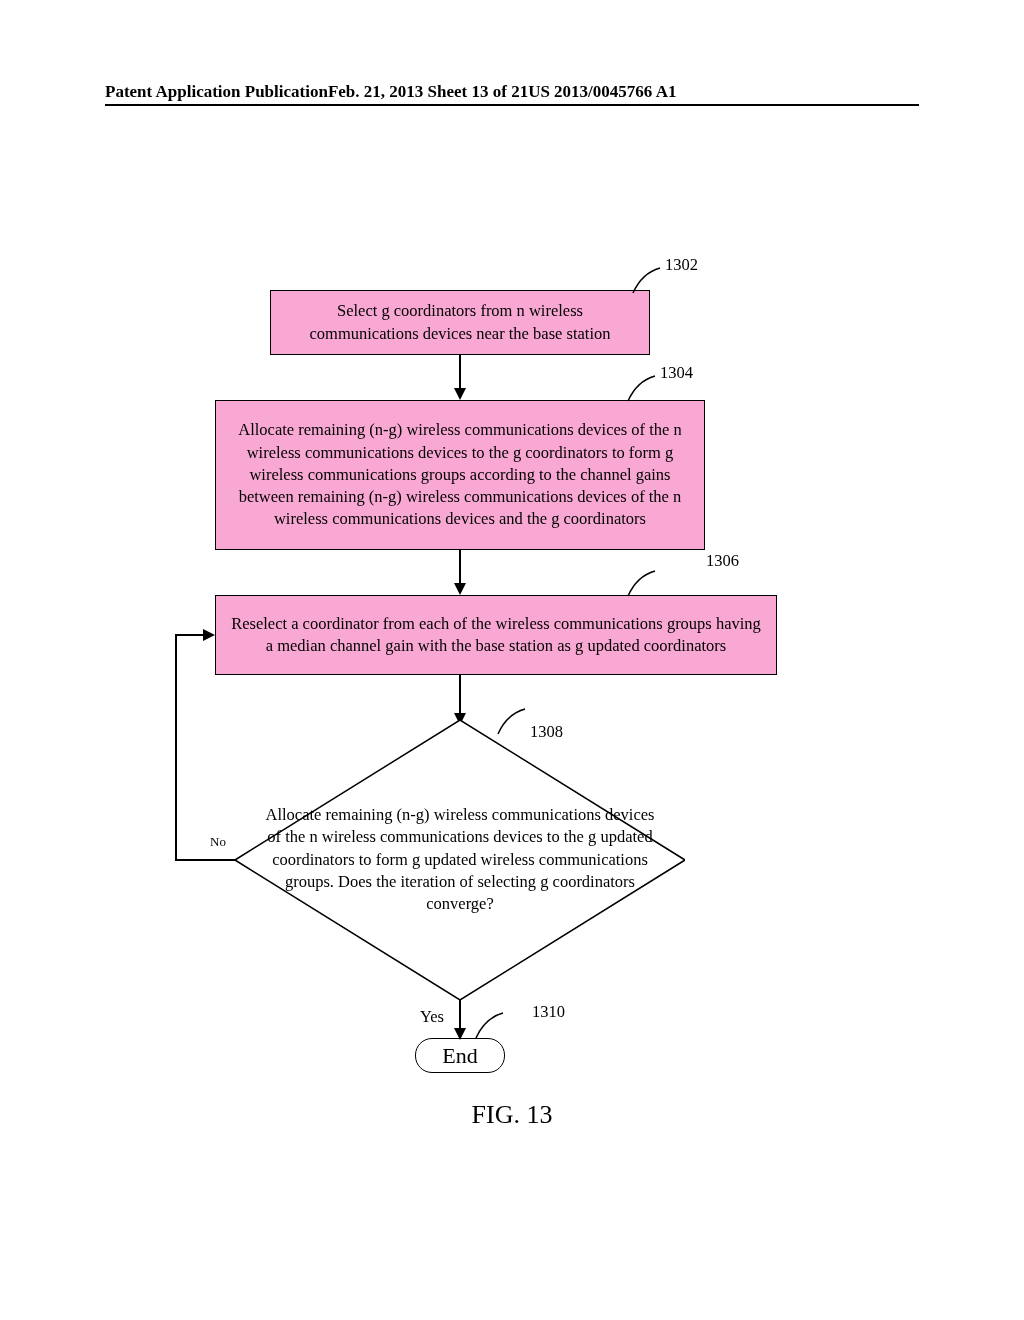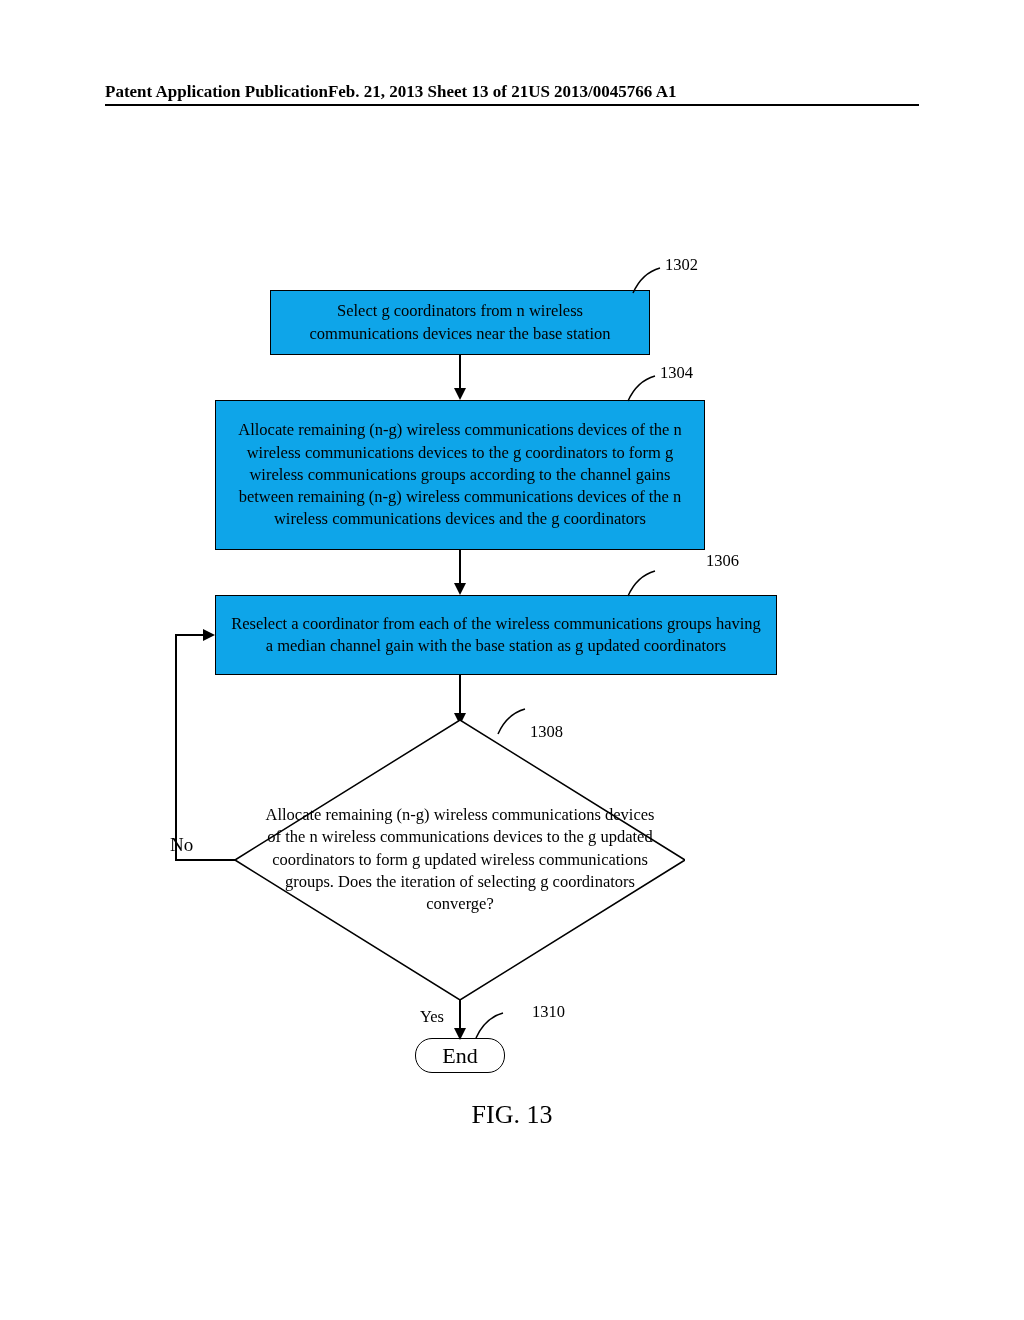--- a/index.html
+++ b/index.html
@@ -39,21 +39,21 @@
     .flowchart {
       position: absolute;
       top: 270px;
       left: 0;
       width: 100%;
     }
     
     .box {
       position: absolute;
       border: 1.5px solid black;
-      background: #0ea5e9;
+      background: #f9a8d4;
       text-align: center;
       font-size: 16.5px;
       line-height: 1.35;
       padding: 10px 15px;
       display: flex;
       align-items: center;
       justify-content: center;
     }
     
     .box-1302 {
@@ -150,21 +150,22 @@
       position: absolute;
       width: 0;
       height: 0;
       border-top: 6px solid transparent;
       border-bottom: 6px solid transparent;
       border-left: 12px solid black;
     }
     
     .no-label {
       position: absolute;
-      font-size: 19px;
+      font-size: 13px;
+      margin-left: 40px;
     }
     
     .yes-label {
       position: absolute;
       font-size: 16.5px;
     }
   </style>
 </head>
 <body>
 

